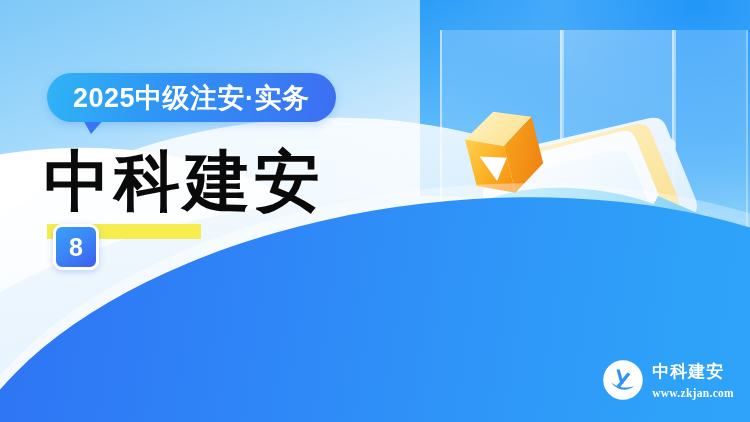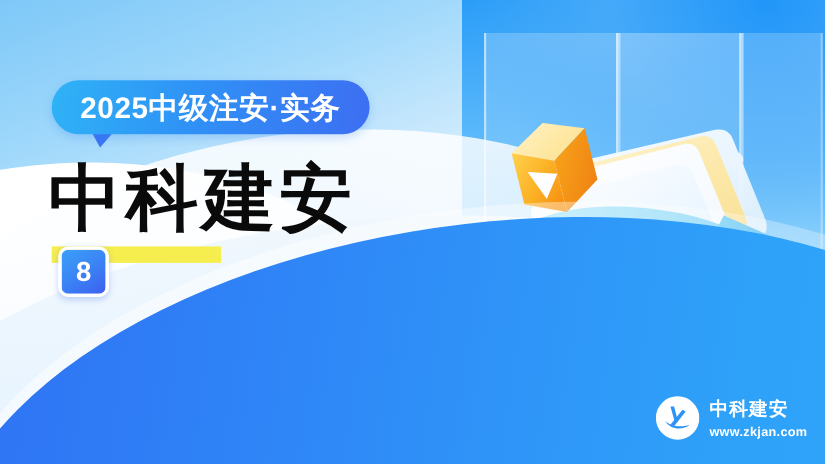--- a/index.html
+++ b/index.html
@@ -140,21 +140,21 @@
     display:flex;align-items:center;gap:9px;
   }
   .brand-mark{width:40px;height:40px;flex:0 0 40px;}
   .brand-txt{display:flex;flex-direction:column;justify-content:center;}
   .brand-name{
     color:#ffffff;font-size:17px;font-weight:bold;letter-spacing:1px;
     font-family:"Liberation Sans","DejaVu Sans",sans-serif;line-height:25px;
   }
   .brand-url{
     color:#ffffff;font-size:11.5px;font-weight:bold;letter-spacing:.3px;
-    font-family:Liberation Sans, sans-serif;line-height:14px;
+    font-family:Liberation Serif, serif;line-height:14px;
     margin-top:2px;
   }
 </style>
 </head>
 <body>
 
 <div id="banner">
 
   <div class="bg-left-sky"></div>
   <div class="bg-right-sky"></div>

